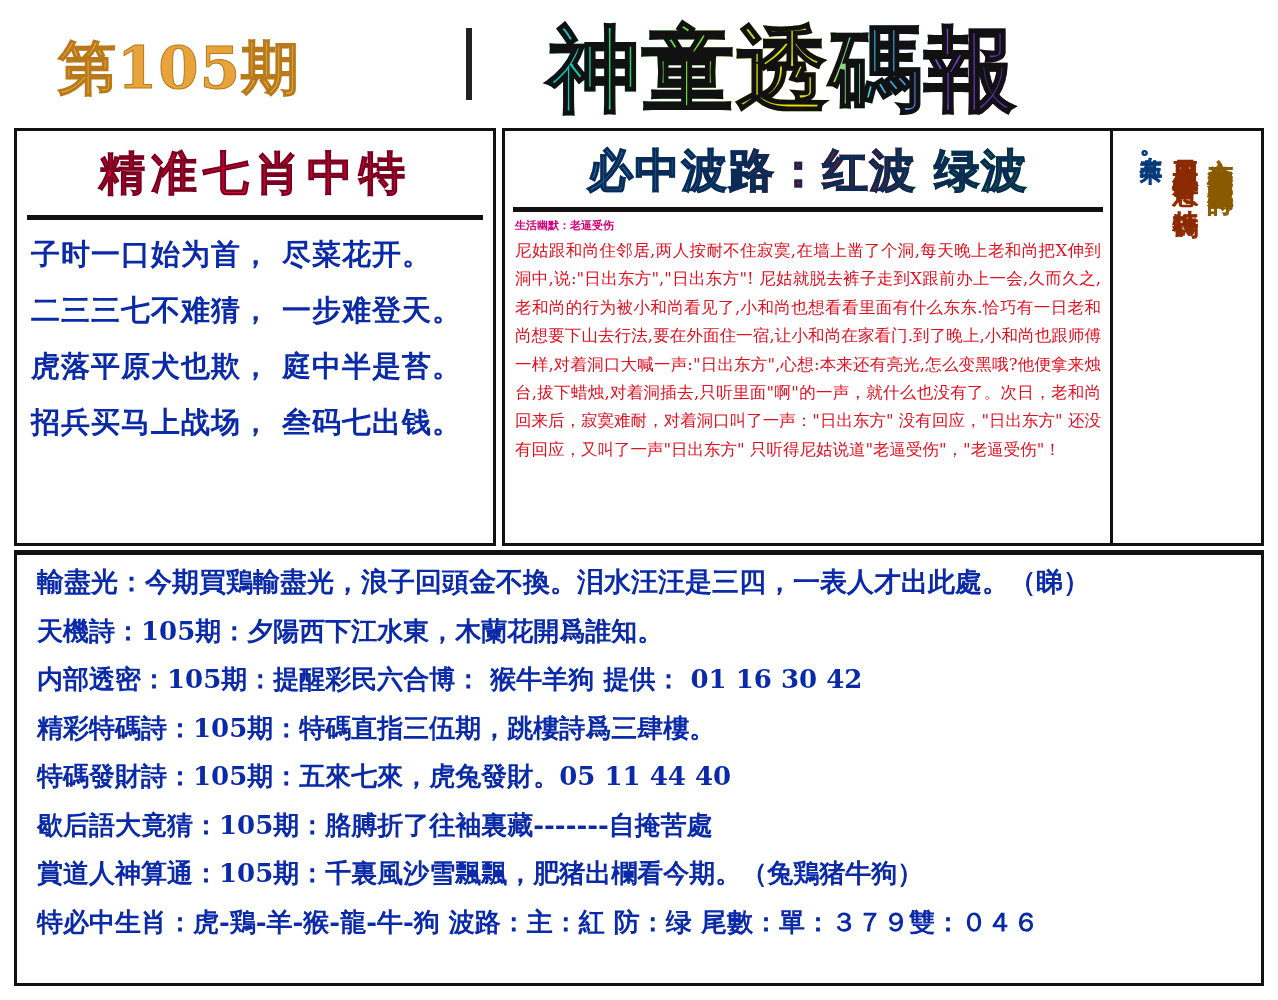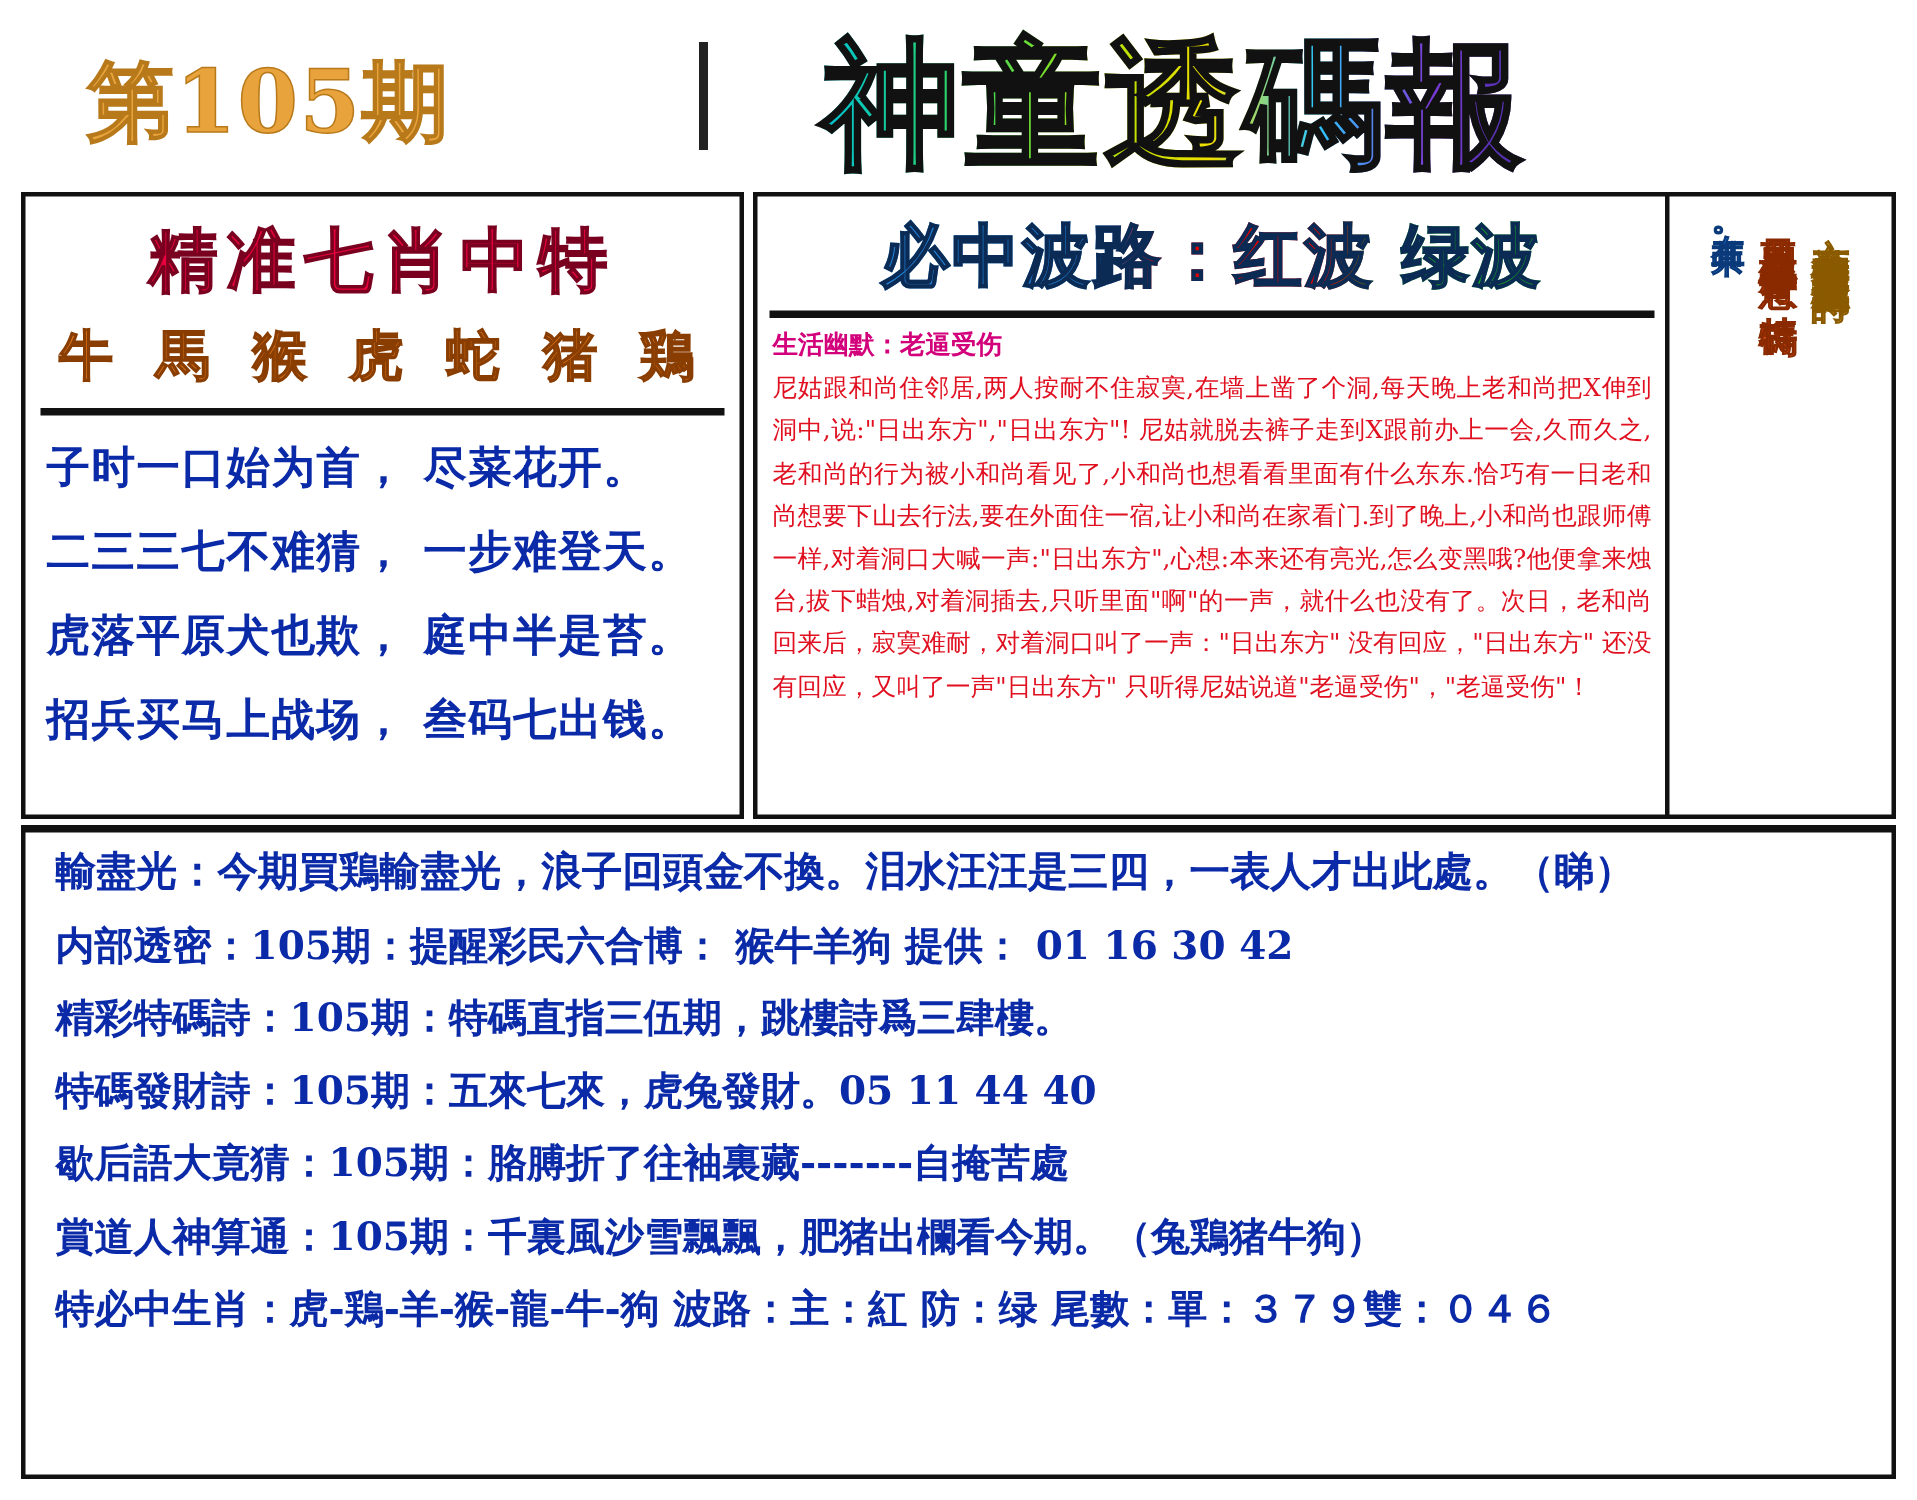--- a/index.html
+++ b/index.html
@@ -127,21 +127,21 @@
     white-space: nowrap;
   }
   .hr-mid {
     margin: 6px 8px 0 8px;
     height: 5px;
     background: #111;
   }
   .joke-title {
     margin: 6px 10px 0 10px;
     font-family: "DejaVu Serif", serif;
-    font-size: 17px;
+    font-size: 11px;
     font-weight: bold;
     color: #d2007a;
   }
   .joke-body {
     margin: 4px 10px 0 10px;
     font-family: "DejaVu Serif", serif;
     font-size: 16.5px;
     line-height: 1.72;
     color: #e01020;
     text-align: justify;
@@ -215,29 +215,20 @@
   <div class="header">
     <div class="issue">第105期</div>
     <div class="divider-bar"></div>
     <div class="maintitle">神童透碼報</div>
   </div>
 
   <div class="band">
 
     <div class="col col-left">
       <div class="zodiac-title">精准七肖中特</div>
-      <div class="zodiac-row">
-        <span>牛</span>
-        <span>馬</span>
-        <span>猴</span>
-        <span>虎</span>
-        <span>蛇</span>
-        <span>猪</span>
-        <span>鶏</span>
-      </div>
       <div class="hr-thick"></div>
       <div class="poem">
         <div>子时一口始为首， 尽菜花开。</div>
         <div>二三三七不难猜， 一步难登天。</div>
         <div>虎落平原犬也欺， 庭中半是苔。</div>
         <div>招兵买马上战场， 叁码七出钱。</div>
       </div>
     </div>
 
     <div class="col col-mid">
@@ -252,20 +243,21 @@
         <div class="vtext vt1">六合神童特別奉獻透碼詩</div>
         <div class="vtext vt2">只要用心解开诗意，特碼</div>
         <div class="vtext vt4">在其中。</div>
       </div>
     </div>
 
   </div>
 
   <div class="lines">
     <div class="line l1">輸盡光：今期買鶏輸盡光，浪子回頭金不換。泪水汪汪是三四，一表人才出此處。（睇）</div>
+    <div class="line">天機詩：105期：夕陽西下江水東，木蘭花開爲誰知。</div>
     <div class="line">内部透密：105期：提醒彩民六合博： 猴牛羊狗 提供： 01 16 30 42</div>
     <div class="line">精彩特碼詩：105期：特碼直指三伍期，跳樓詩爲三肆樓。</div>
     <div class="line">特碼發財詩：105期：五來七來，虎兔發財。05 11 44 40</div>
     <div class="line">歇后語大竟猜：105期：胳膊折了往袖裏藏-------自掩苦處</div>
     <div class="line">賞道人神算通：105期：千裏風沙雪飄飄，肥猪出欄看今期。（兔鶏猪牛狗）</div>
     <div class="line last">特必中生肖：虎-鶏-羊-猴-龍-牛-狗  波路：主：紅  防：绿 尾數：單：３７９雙：０４６</div>
   </div>
 
 
 </div>

